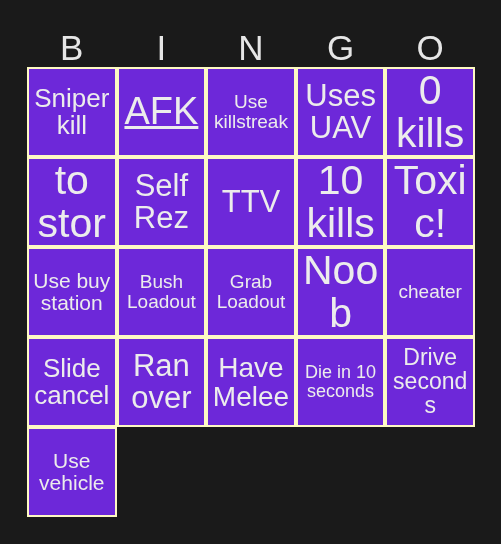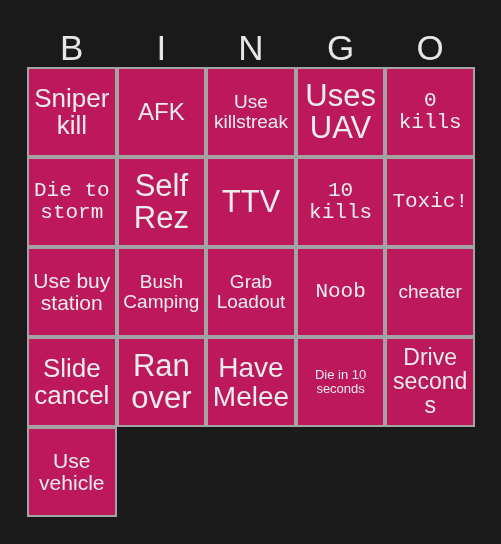--- a/index.html
+++ b/index.html
@@ -45,46 +45,46 @@
     top: 67px;
     width: 448px;
     height: 450px;
     display: grid;
     grid-template-columns: repeat(5, 1fr);
     grid-template-rows: repeat(5, 1fr);
   }
   .cell {
     position: relative;
     box-sizing: border-box;
-    border: 2px solid #a3a3a3;
-    background: #be185d;
+    border: 2px solid #fef9c3;
+    background: #6d28d9;
     display: flex;
     align-items: center;
     justify-content: center;
     text-align: center;
     color: #ececec;
     padding: 2px 3px;
     overflow: hidden;
   }
   .cell-text {
     display: block;
     width: 100%;
     line-height: 1.04;
     word-wrap: break-word;
   }
   
-  .fs-34 { font-size: 24px; }
+  .fs-34 { font-size: 38px; text-decoration: underline; }
   .fs-31 { font-size: 31px; }
-  .fs-30 { font-size: 21px; font-family: Liberation Mono, monospace; }
+  .fs-30 { font-size: 41px; }
   .fs-28 { font-size: 28px; }
   .fs-26 { font-size: 26px; }
   .fs-23 { font-size: 23px; }
   .fs-21 { font-size: 21px; }
   .fs-19 { font-size: 19px; }
-  .fs-17 { font-size: 13px; }
+  .fs-17 { font-size: 18px; }
   .fs-15 { font-size: 15px; }
 </style>
 </head>
 <body>
 
 <div id="bingo-card">
 
   <div id="header-row">
     <div class="header-letter">B</div>
     <div class="header-letter">I</div>
@@ -125,21 +125,21 @@
       <span class="cell-text fs-30">10 kills</span>
     </div>
     <div class="cell">
       <span class="cell-text fs-30">Toxic!</span>
     </div>
     <div class="cell">
       <span class="cell-text fs-21">Use buy station</span>
     </div>
 
     <div class="cell">
-      <span class="cell-text fs-19">Bush Camping</span>
+      <span class="cell-text fs-19">Bush Loadout</span>
     </div>
     <div class="cell">
       <span class="cell-text fs-19">Grab Loadout</span>
     </div>
     <div class="cell">
       <span class="cell-text fs-30">Noob</span>
     </div>
     <div class="cell">
       <span class="cell-text fs-19">cheater</span>
     </div>

